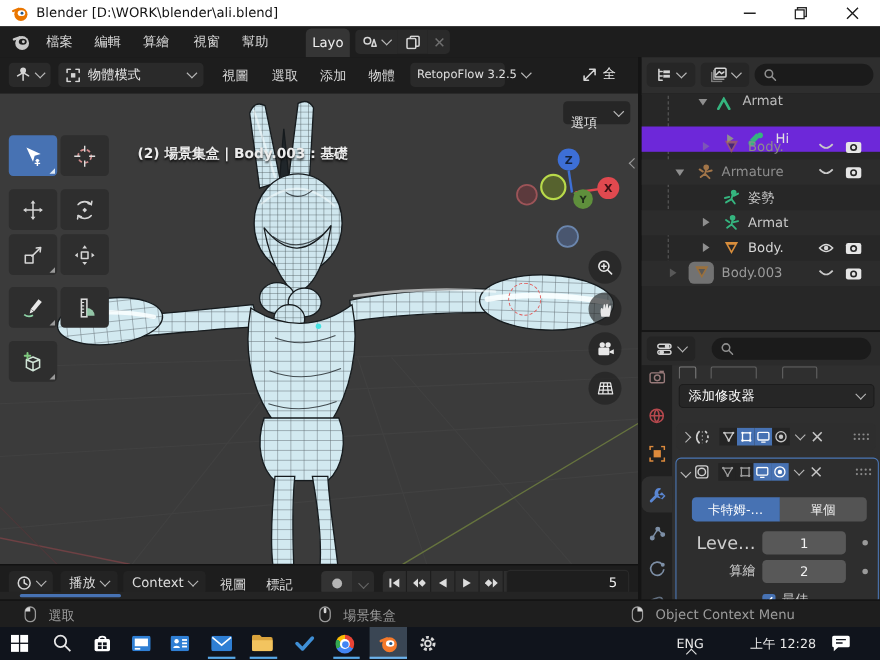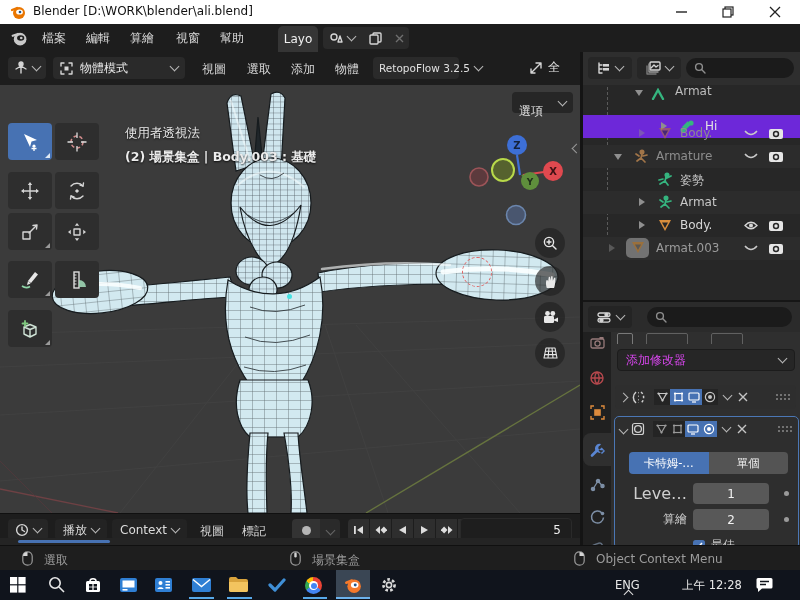--- a/index.html
+++ b/index.html
@@ -255,21 +255,20 @@
       <path d="M260,90 Q272,98 284,88"></path>
         <path d="M248,130 Q270,146 294,128"></path>
     </g>
   </svg>
 
   <span class="abs" style="left:462px;top:172px;width:28px;height:28px;border:1.6px dashed #e06262;border-radius:50%;"></span>
 
   <span class="abs" style="left:287px;top:209px;width:5px;height:5px;border-radius:50%;background:#46e2e2;"></span>
 
   <div class="abs" style="left:125px;top:40px;text-shadow:0 1px 2px rgba(0,0,0,.8);">
-    <div style="font-size:12.5px;color:#ececec;">使用者透視法</div>
     <div style="font-size:12.5px;color:#ececec;margin-top:7px;font-weight:bold;">(2) 場景集盒 | Body.003 : 基礎</div>
   </div>
 
   <div class="abs wdg flex" style="left:512px;top:7px;width:61px;height:21px;background:#262626;padding:0 7px;justify-content:space-between;">
     <span style="font-size:12px;color:#e6e6e6;margin-top:17px;">選項</span>
     <i class="ch"></i>
   </div>
 
   <div class="abs" style="left:8px;top:38px;">
     <div class="flex" style="gap:3px;">
@@ -520,21 +519,21 @@
 
   <div class="o-row" style="top:152px;background:#2c2c2c;">
     <span class="tri-r abs tri-dim" style="left:26px;top:7px;"></span>
     <span class="abs" style="left:43px;top:1px;width:23px;height:20px;background:#8a8a8a;border-radius:5px;opacity:.75;"></span>
     <span class="abs" style="left:48px;top:4px;opacity:.8;">
         <svg width="14" height="13" viewBox="0 0 14 13">
           <path d="M1,1 H13 L7,12 Z" fill="#a5702f"></path>
           <path d="M4,3.5 H10 L7,9 Z" fill="#55524e"></path>
         </svg>
       </span>
-    <span class="o-lbl" style="left:73px;color:#9b9b9b;">Armat.003</span>
+    <span class="o-lbl" style="left:73px;color:#9b9b9b;">Body.003</span>
     <span class="abs" style="left:160px;top:8px;">
         <svg width="16" height="8" viewBox="0 0 16 8">
           <path d="M2,1 Q8,8 14,1" stroke="#c9c9c9" stroke-width="1.5" fill="none"></path>
         </svg>
       </span>
     <span class="abs" style="left:185px;top:5px;">
         <svg width="16" height="13" viewBox="0 0 16 13">
           <rect x="1" y="2" width="14" height="10" rx="2" fill="#e6e6e6"></rect>
           <circle cx="8" cy="7" r="3.2" fill="#272727"></circle>
           <circle cx="8" cy="7" r="1.7" fill="#e6e6e6"></circle>
@@ -623,21 +622,21 @@
 
   <div class="abs" style="left:28px;top:30px;width:189px;height:215px;">
 
     <div class="abs" style="left:6px;top:1px;width:176px;height:11px;overflow:hidden;opacity:.7;">
       <span style="display:inline-block;width:14px;height:14px;border:1.3px solid #999;border-radius:2px;margin-right:8px;"></span>
       <span style="display:inline-block;width:40px;height:14px;border:1.3px solid #777;border-radius:2px;"></span>
       <span style="display:inline-block;width:30px;height:14px;border:1.3px solid #777;border-radius:2px;margin-left:18px;"></span>
     </div>
 
     <div class="abs wdg flex" style="left:6px;top:17px;width:178px;height:22px;background:#262626;border:1px solid #1c1c1c;padding:0 8px;justify-content:space-between;">
-      <span style="font-size:12px;color:#d946ef;">添加修改器</span>
+      <span style="font-size:12px;color:#ffffff;">添加修改器</span>
       <i class="ch"></i>
     </div>
 
     <div class="abs wdg flex" style="left:4px;top:53px;width:181px;height:24px;background:#2e2e2e;padding:0 5px;gap:4px;">
       <i class="ch" style="transform:rotate(-45deg);margin:0;"></i>
       <span>
           <svg width="15" height="13" viewBox="0 0 15 13">
             <path d="M5,1 C1.5,4 1.5,9 5,12" stroke="#cfcfcf" stroke-width="1.5" fill="none"></path>
             <path d="M10,1 C13.5,4 13.5,9 10,12" stroke="#cfcfcf" stroke-width="1.5" fill="none" stroke-dasharray="2.5 2"></path>
             <path d="M7.5,1 V12" stroke="#9a9a9a" stroke-width="1" stroke-dasharray="1.5 2"></path>

